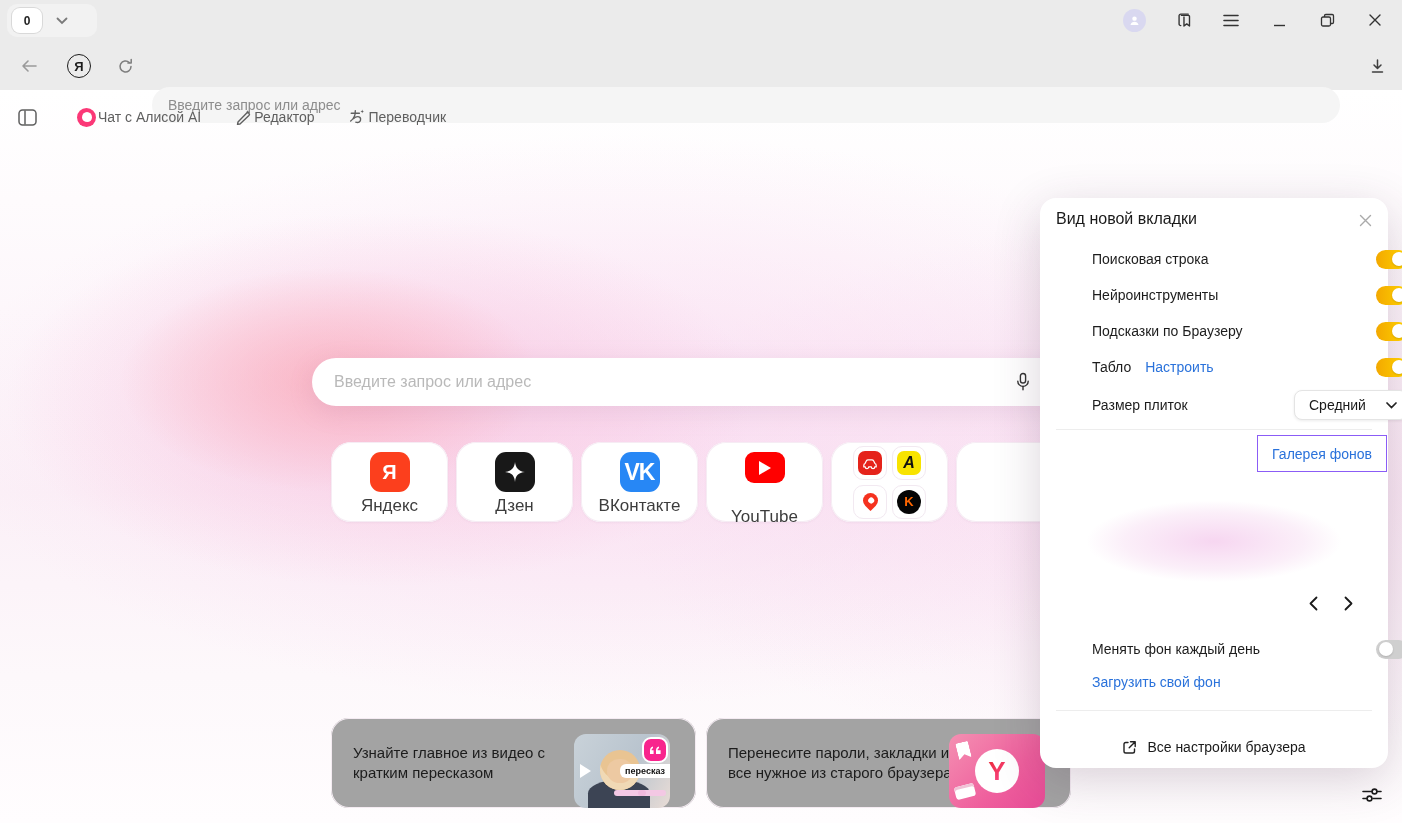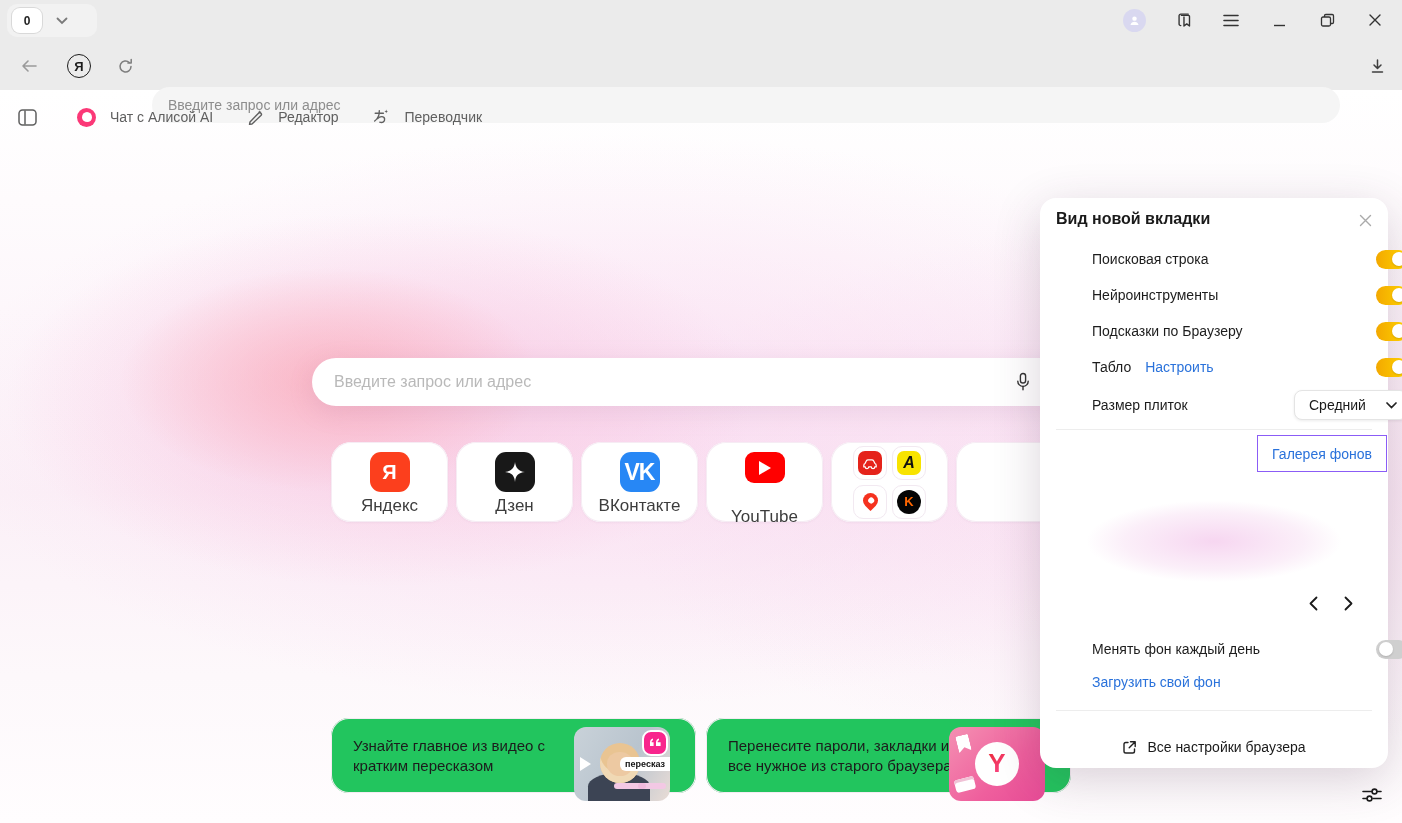--- a/index.html
+++ b/index.html
@@ -16,21 +16,21 @@
   .avatar { position:absolute; left:1123px; top:9px; width:23px; height:23px; border-radius:50%; background:#d9d8f0; display:flex; align-items:center; justify-content:center; }
   .navrow { position:absolute; left:0; top:40px; width:1402px; height:50px; }
   .navicon { position:absolute; top:9px; width:34px; height:34px; display:flex; align-items:center; justify-content:center; }
   .ylogo { width:24px; height:24px; border:1.6px solid #1c1c1c; border-radius:50%; display:flex; align-items:center; justify-content:center; font-size:13px; font-weight:700; color:#1c1c1c; }
   .addrbar { position:absolute; left:152px; top:47px; width:1188px; height:36px; background:#f5f5f5; border-radius:18px; display:flex; align-items:center; padding:0 16px; }
   .addrbar input { border:none; outline:none; background:transparent; font-size:14px; color:#333; width:100%; font-family:inherit; }
   .addrbar input::placeholder { color:#8d8d8d; }
 
   
   .toolbar { position:absolute; left:0; top:90px; width:1402px; height:54px; background:transparent; display:flex; align-items:center; }
-  .tbitem { display:flex; align-items:center; gap:14px; color:#5f5f5f; font-size:14px; cursor:pointer; }
+  .tbitem { display:flex; align-items:center; gap:2px; color:#5f5f5f; font-size:14px; cursor:pointer; }
   .alice-ic { width:19px; height:19px; border-radius:50%; background:#fb3877; position:relative; }
   .alice-ic::after { content:""; position:absolute; left:4.5px; top:4px; width:10px; height:10px; background:#fff; border-radius:50% 50% 46% 54%/55% 55% 45% 45%; }
 
   
   .page { position:absolute; left:0; top:90px; width:1402px; height:733px;
     background:
       radial-gradient(ellipse 300px 160px at 330px 290px, rgba(250,160,170,.55), rgba(250,160,170,0) 70%),
       radial-gradient(ellipse 520px 260px at 380px 310px, rgba(248,185,215,.6), rgba(248,185,215,0) 72%),
       radial-gradient(ellipse 900px 380px at 620px 330px, rgba(248,206,236,.55), rgba(248,206,236,0) 75%),
       radial-gradient(ellipse 760px 360px at 1180px 400px, rgba(247,210,238,.45), rgba(247,210,238,0) 75%),
@@ -54,42 +54,42 @@
   .ytplay::after { content:""; border-style:solid; border-width:7px 0 7px 12px; border-color:transparent transparent transparent #fff; }
   .gridtile { display:grid; grid-template-columns:34px 34px; grid-template-rows:34px 34px; gap:5px; place-content:center; }
   .mini { width:34px; height:34px; background:#fff; border:1px solid #f2e9f1; border-radius:10px; display:flex; align-items:center; justify-content:center; }
   .mi-car { width:24px; height:24px; background:#e5231b; border-radius:7px; display:flex; align-items:center; justify-content:center; }
   .mi-a { width:24px; height:24px; background:#f8e300; border-radius:7px; display:flex; align-items:center; justify-content:center; font-weight:700; font-style:italic; font-size:16px; color:#111; }
   .mi-pin { width:15px; height:15px; background:#f5321f; border-radius:50% 50% 50% 0; transform:rotate(-45deg); position:relative; margin-top:-3px; }
   .mi-pin::after { content:""; position:absolute; left:4.5px; top:4.5px; width:6px; height:6px; border-radius:50%; background:#fff; }
   .mi-kp { width:24px; height:24px; background:#050505; border-radius:50%; display:flex; align-items:center; justify-content:center; color:#ff6600; font-weight:800; font-size:13px; }
 
   
-  .card { position:absolute; top:718px; width:365px; height:75px; background:#22c55e; border-radius:18px; box-shadow:inset 0 0 0 1px #f4ebf2; display:flex; align-items:center; cursor:pointer; }
+  .card { position:absolute; top:718px; width:365px; height:90px; background:#a3a3a3; border-radius:18px; box-shadow:inset 0 0 0 1px #f4ebf2; display:flex; align-items:center; cursor:pointer; }
   .cardtext { margin-left:22px; width:232px; font-size:15px; font-weight:500; color:#1c1c1c; line-height:1.32; }
   .cardimg { position:absolute; right:11px; top:8px; width:96px; height:74px; border-radius:12px; overflow:hidden;padding-left:36px; }
   .img-video { background:linear-gradient(120deg,#c9d2d9 0%,#b9c4ce 55%,#e9dcd6 100%); position:relative; }
   .face { position:absolute; left:26px; top:16px; width:40px; height:40px; border-radius:50%; background:#e9c492; box-shadow:inset 0 -10px 0 #f0d9b5; }
   .face::after { content:""; position:absolute; left:7px; top:9px; width:26px; height:24px; border-radius:48%; background:#edc9a2; }
   .shoulders { position:absolute; left:14px; top:46px; width:62px; height:28px; border-radius:48% 48% 0 0; background:#3c4454; }
   .playtri { position:absolute; left:6px; top:30px; border-style:solid; border-width:7px 0 7px 11px; border-color:transparent transparent transparent #fff; }
   .quotebadge { position:absolute; right:2px; top:3px; width:26px; height:26px; border-radius:9px; background:#f8258d; border:2.5px solid #fff; display:flex; align-items:center; justify-content:center; color:#fff; font-size:11px; font-weight:800; }
   .retellpill { position:absolute; right:0; top:30px; background:#fff; border-radius:6px 0 0 6px; padding:2px 5px; font-size:9px; font-weight:700; color:#111; }
   .pinkline1,.pinkline2 { position:absolute; background:#f3c8e4; border-radius:3px; height:6px; }
   .pinkline1 { right:4px; bottom:12px; width:52px; }
   .pinkline2 { right:24px; bottom:12px; width:8px; background:#f0b9dd; }
   .img-transfer { background:linear-gradient(135deg,#f490b2 0%,#ef5f9d 60%,#e74b96 100%); position:relative; }
   .ycircle { position:absolute; left:26px; top:15px; width:44px; height:44px; border-radius:50%; background:#fff; display:flex; align-items:center; justify-content:center; font-weight:800; font-size:26px; background-clip:padding-box; }
   .ycircle span { background:linear-gradient(135deg,#e8252c,#ff4fa0); -webkit-background-clip:text; background-clip:text; color:transparent; }
   .bkm { position:absolute; left:8px; top:8px; width:13px; height:17px; background:#fff; border-radius:2px; clip-path:polygon(0 0,100% 0,100% 100%,50% 72%,0 100%); transform:rotate(-14deg); }
   .ccard { position:absolute; left:6px; bottom:10px; width:20px; height:13px; background:#fff; border-radius:3px; transform:rotate(-14deg); box-shadow:inset 0 3px 0 #f0c2d6; }
 
   
   .panel { position:absolute; left:1040px; top:198px; width:348px; height:570px; background:#fff; border-radius:16px; box-shadow:0 12px 48px rgba(70,40,70,.20); z-index:10; }
-  .ptitle { position:absolute; left:16px; top:12px; font-size:16px; font-weight:700; color:#1a1a1a; }
+  .ptitle { position:absolute; left:16px; top:12px; font-size:16px; font-weight:400; color:#1a1a1a; }
   .pclose { position:absolute; right:12px; top:11px; width:22px; height:22px; display:flex; align-items:center; justify-content:center; color:#a9a9a9; font-size:15px; cursor:pointer; }
   .prow { position:absolute; left:12px; width:316px; height:36px; display:flex; align-items:center;margin-left:40px; }
   .plabel { font-size:14px; color:#1c1c1c; }
   .plink { font-size:14px; color:#2a72db; cursor:pointer; }
   .toggle { position:absolute; right:0; width:32px; height:19px; border-radius:10px; background:linear-gradient(90deg,#f3a800,#ffd400); cursor:pointer; }
   .toggle::after { content:""; position:absolute; top:2.5px; right:2.5px; width:14px; height:14px; border-radius:50%; background:#fff; box-shadow:0 1px 2px rgba(0,0,0,.15); }
   .toggle.off { background:#cfcfcf; }
   .toggle.off::after { right:auto; left:2.5px; }
   .pselect { position:absolute; right:0; width:114px; height:30px; background:#fff; border:1px solid #e4e4e4; border-radius:8px; box-shadow:0 1px 3px rgba(0,0,0,.08); display:flex; align-items:center; padding:0 10px 0 14px; font-size:14px; color:#1a1a1a; cursor:pointer; justify-content:space-between; }
   .pdivider { position:absolute; left:16px; width:316px; height:1px; background:#ededed; }

